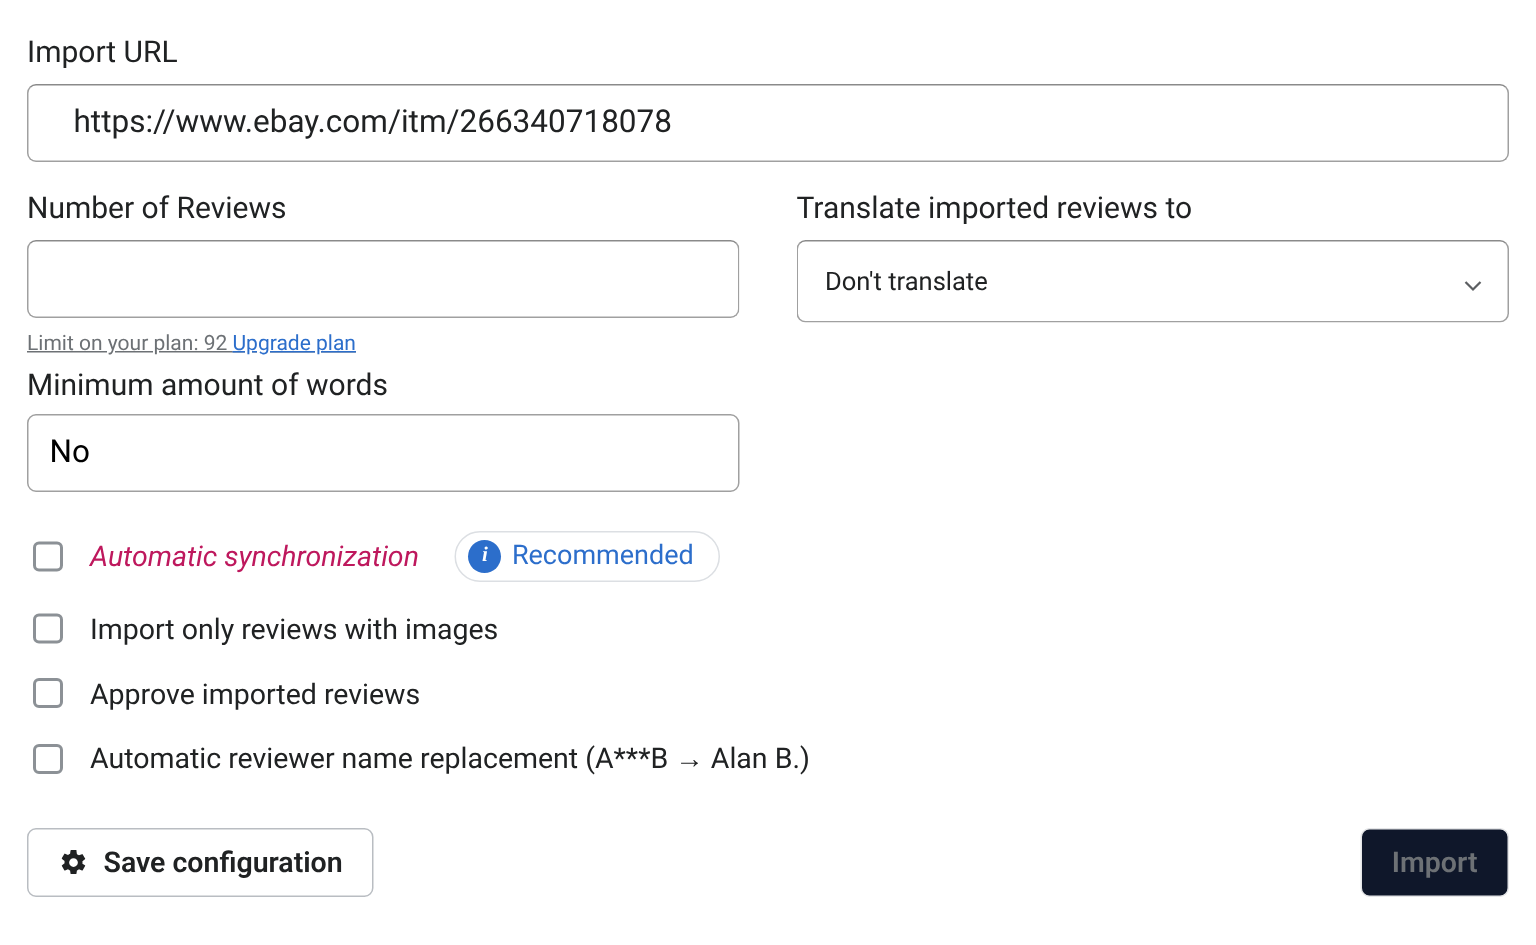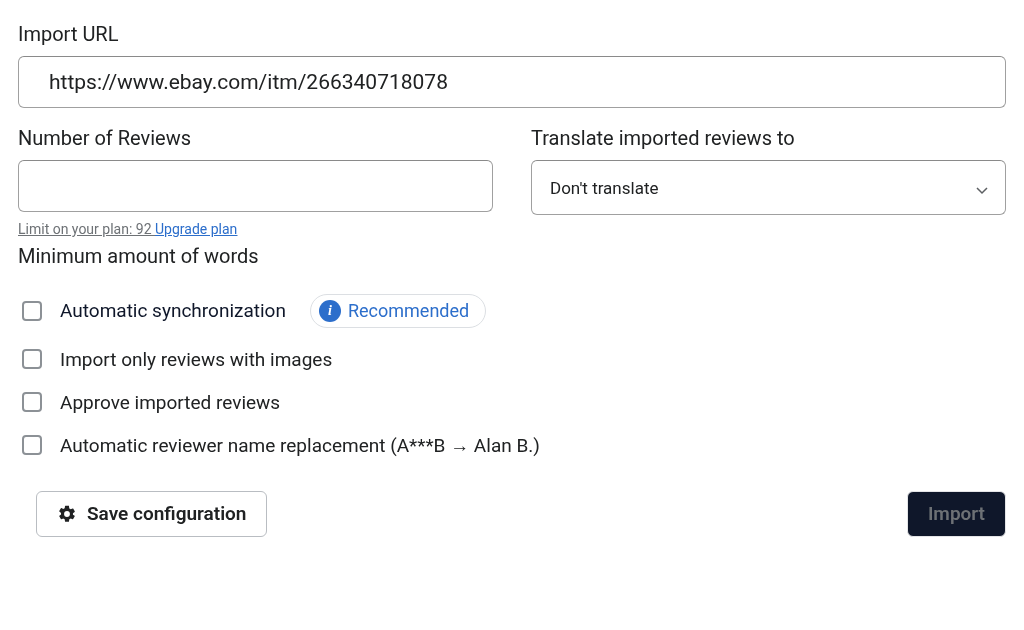--- a/index.html
+++ b/index.html
@@ -107,21 +107,21 @@
       border-radius: 4px;
       flex-shrink: 0;
       cursor: pointer;
       background: #fff;
     }
     .check-label {
       font-size: 19px;
       color: #202223;
       cursor: default;
     }
-    .check-label.muted { color: #0f172a; }
+    .check-label.muted { color: #be185d; font-style: italic; }
     .badge {
       display: inline-flex;
       align-items: center;
       gap: 7px;
       border: 1px solid #dcdfe3;
       border-radius: 999px;
       padding: 5px 16px 5px 8px;
       margin-left: 6px;
       font-size: 18px;
       color: #2c6ecb;
@@ -156,21 +156,20 @@
       font-size: 19px;
       font-weight: 600;
       border-radius: 6px;
       cursor: pointer;
       font-family: inherit;
     }
     .btn-secondary {
       background: #ffffff;
       border: 1px solid #b9bdc2;
       color: #202223;
-      margin-left: 18px;
     }
     .btn-muted {
       background: #0f172a;
       border: 1px solid #e4e5e7;
       color: #6d7175;
     }
     .gear-icon { display: inline-flex; }
   </style>
 </head>
 <body>
@@ -198,20 +197,21 @@
         <svg width="12" height="8" viewBox="0 0 12 8">
             <path d="M1 1l5 5 5-5" stroke="#5c5f62" stroke-width="1.5" fill="none"></path>
           </svg>
       </span>
     </div>
   </div>
 </div>
 
 <div>
   <div class="min-words-label">Minimum amount of words</div>
+  <input class="min-words-input" type="text" value="No" style="">
 </div>
 
 <div class="checkbox-list">
   <div class="check-row">
     <span class="checkbox"></span>
     <span class="check-label muted">Automatic synchronization</span>
     <span class="badge">
       <span class="info-circle">i</span>
       <span>Recommended</span>
     </span>

